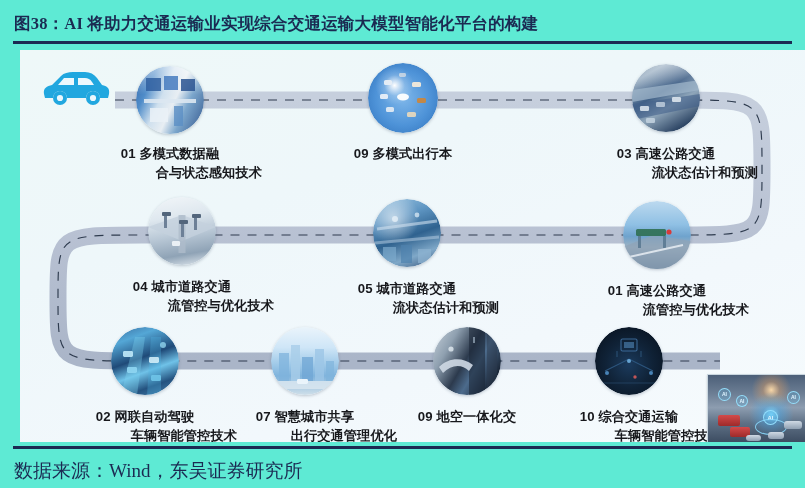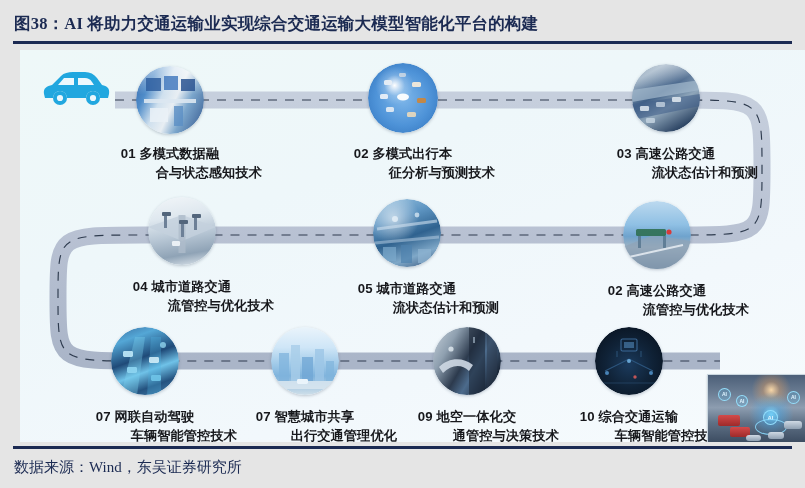--- a/index.html
+++ b/index.html
@@ -12,21 +12,21 @@
     height: 488px;
     font-family: "Liberation Serif", serif;
     overflow: hidden;
     position: relative;
   }
 
   #page {
     position: relative;
     width: 805px;
     height: 488px;
-    background: #e5e5e5;
+    background: #5eead4;
   }
 
   
   .fig-title {
     position: absolute;
     left: 14px;
     top: 13px;
     font-family: "Liberation Serif", serif;
     font-weight: bold;
     font-size: 16.5px;
@@ -50,21 +50,21 @@
     top: 446px;
     width: 779px;
     height: 2.6px;
     background: #1b2a52;
   }
   .source {
     position: absolute;
     left: 14px;
     top: 458px;
     font-family: "Liberation Serif", serif;
-    font-size: 15px;
+    font-size: 19px;
     color: #1b2a52;
     white-space: nowrap;
   }
 
   
   .panel {
     position: absolute;
     left: 20px;
     top: 50px;
     width: 790px;
@@ -287,22 +287,21 @@
             <rect x="44" y="19" width="9" height="5" rx="1.6" fill="#f3ead9" opacity="0.95"></rect>
             <rect x="49" y="35" width="9" height="5" rx="1.6" fill="#c8873f" opacity="0.95"></rect>
             <rect x="39" y="49" width="9" height="5" rx="1.6" fill="#e4d7bd" opacity="0.95"></rect>
             <rect x="18" y="44" width="8" height="5" rx="1.6" fill="#dfe9f2" opacity="0.95"></rect>
             <rect x="12" y="31" width="8" height="5" rx="1.6" fill="#eef3f8" opacity="0.9"></rect>
             <rect x="31" y="10" width="7" height="4" rx="1.4" fill="#cfd9e4" opacity="0.85"></rect>
           </svg>
         </div>
       </div>
       <div class="caption" style="left:-92px; top:46px; width:184px;">
-        <span>02 多模式出行本</span>
-        <span class="l2">征分析与预测技术</span>
+        <span>09 多模式出行本</span>
       </div>
     </div>
 
     <div class="node" style="left:646px; top:48px;">
       <div class="bubble" style="left:-34px; top:-34px; width:68px; height:68px;">
         <div class="inner img-03">
           <svg width="68" height="68" viewBox="0 0 68 68" class="deco">
             <path d="M0 26 L68 16 L68 26 L0 38 Z" fill="#9fb5c9" opacity="0.75"></path>
             <path d="M0 40 L68 30 L68 42 L0 56 Z" fill="#43618a" opacity="0.6"></path>
             <rect x="8" y="42" width="9" height="5" rx="1.2" fill="#d7e2ec" opacity="0.9"></rect>
@@ -325,21 +324,21 @@
             <path d="M0 46 L30 34 L68 40 L68 68 L0 68 Z" fill="#8fa3b6" opacity="0.7"></path>
             <rect x="13" y="28" width="30" height="7" rx="1.5" fill="#2f6f52" opacity="0.9"></rect>
             <rect x="15" y="35" width="3" height="12" fill="#5b7a92" opacity="0.9"></rect>
             <rect x="40" y="35" width="3" height="12" fill="#5b7a92" opacity="0.9"></rect>
             <circle cx="46" cy="31" r="2.6" fill="#d83a3a"></circle>
             <path d="M6 56 L60 44" stroke="#eef3f8" stroke-width="2" opacity="0.8"></path>
           </svg>
         </div>
       </div>
       <div class="caption" style="left:-92px; top:46px; width:184px;">
-        <span>02 高速公路交通</span>
+        <span>01 高速公路交通</span>
         <span class="l2">流管控与优化技术</span>
       </div>
     </div>
 
     <div class="node" style="left:387px; top:183px;">
       <div class="bubble" style="left:-34px; top:-34px; width:68px; height:68px;">
         <div class="inner img-05">
           <svg width="68" height="68" viewBox="0 0 68 68" class="deco">
             <path d="M4 30 L64 22" stroke="#cfe0ee" stroke-width="3" opacity="0.6"></path>
             <path d="M2 44 L66 38" stroke="#b9d0e4" stroke-width="3" opacity="0.5"></path>
@@ -387,21 +386,21 @@
             <path d="M36 68 L40 10 L50 10 L50 68 Z" fill="#4fb4e0" opacity="0.3"></path>
             <rect x="12" y="24" width="10" height="6" rx="1.4" fill="#bfe9fa" opacity="0.9"></rect>
             <rect x="16" y="40" width="10" height="6" rx="1.4" fill="#8fd6f2" opacity="0.9"></rect>
             <rect x="38" y="30" width="10" height="6" rx="1.4" fill="#d7f2fc" opacity="0.85"></rect>
             <rect x="40" y="48" width="10" height="6" rx="1.4" fill="#6fc4e8" opacity="0.9"></rect>
             <circle cx="52" cy="18" r="3" fill="#9fe4fb" opacity="0.7"></circle>
           </svg>
         </div>
       </div>
       <div class="caption" style="left:-92px; top:46px; width:184px;">
-        <span>07 网联自动驾驶</span>
+        <span>02 网联自动驾驶</span>
         <span class="l2">车辆智能管控技术</span>
       </div>
     </div>
 
     <div class="node" style="left:285px; top:311px;">
       <div class="bubble" style="left:-34px; top:-34px; width:68px; height:68px;">
         <div class="inner img-08">
           <svg width="68" height="68" viewBox="0 0 68 68" class="deco">
             <rect x="8" y="26" width="10" height="28" fill="#7fb3dc" opacity="0.75"></rect>
             <rect x="20" y="18" width="9" height="36" fill="#a8cde9" opacity="0.8"></rect>
@@ -426,21 +425,20 @@
             <rect x="36" y="0" width="16" height="68" fill="#1d2838" opacity="0.6"></rect>
             <rect x="54" y="6" width="10" height="62" fill="#2b3a4d" opacity="0.5"></rect>
             <path d="M6 40 C16 30 30 30 40 38 L36 44 C28 36 18 38 10 46 Z" fill="#cfd9e4" opacity="0.9"></path>
             <circle cx="18" cy="22" r="2.6" fill="#e4ecf3" opacity="0.8"></circle>
             <rect x="40" y="10" width="2" height="6" fill="#8fa0b0" opacity="0.8"></rect>
           </svg>
         </div>
       </div>
       <div class="caption" style="left:-92px; top:46px; width:184px;">
         <span>09 地空一体化交</span>
-        <span class="l2">通管控与决策技术</span>
       </div>
     </div>
 
     <div class="node" style="left:609px; top:311px;">
       <div class="bubble" style="left:-34px; top:-34px; width:68px; height:68px;">
         <div class="inner img-10">
           <svg width="68" height="68" viewBox="0 0 68 68" class="deco">
             <rect x="26" y="12" width="16" height="12" rx="1.5" fill="none" stroke="#3f6f9e" stroke-width="1.1" opacity="0.9"></rect>
             <rect x="29" y="15" width="10" height="6" fill="#5b9ad0" opacity="0.5"></rect>
             <path d="M10 44 L34 32 L58 44" stroke="#2f5a84" stroke-width="1.1" fill="none" opacity="0.9"></path>

